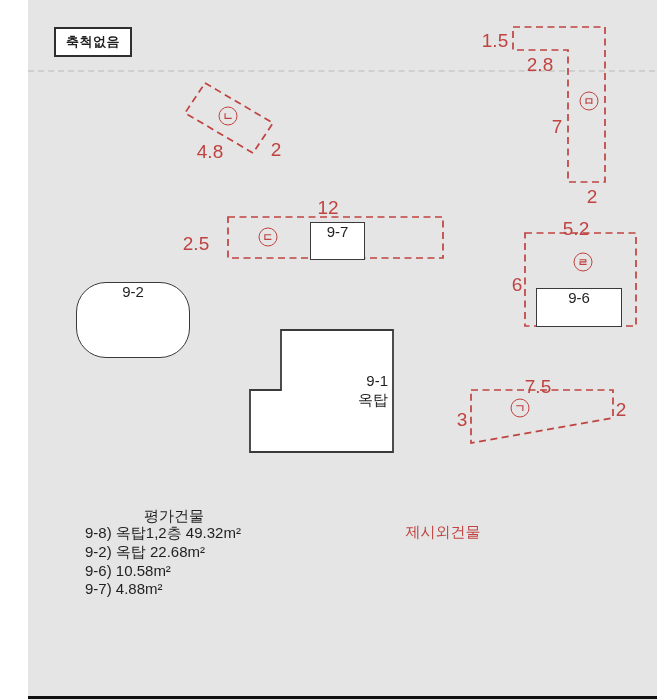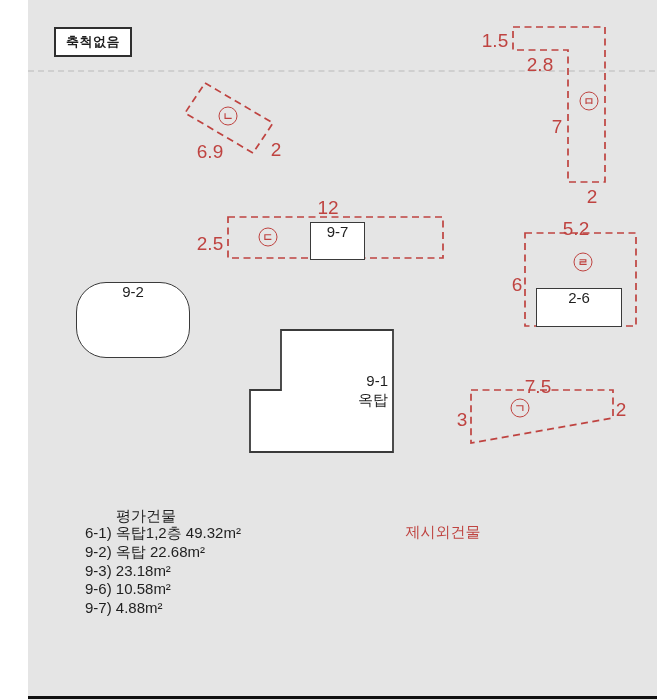--- a/index.html
+++ b/index.html
@@ -36,21 +36,21 @@
   
   .dim{font-size:19px;color:#bf4340;transform:translateX(-50%);white-space:nowrap;}
   
   .mark{
     width:19px;height:19px;border:1.7px solid #bf4340;border-radius:50%;
     display:flex;align-items:center;justify-content:center;
     font-size:11px;font-weight:bold;color:#bf4340;
     transform:translate(-50%,-50%);box-sizing:border-box;background:transparent;
   }
   
-  .legend-left-title{left:60px;top:507px;width:116px;text-align:center;font-size:15px;}
+  .legend-left-title{left:60px;top:507px;width:116px;text-align:right;font-size:15px;}
   .legend-left-body{left:57px;top:524px;font-size:15px;line-height:18.8px;white-space:nowrap;}
   .legend-right-title{left:285px;top:523px;width:260px;text-align:center;
     font-size:15px;color:#bf4340;}
   .legend-right-body{left:275px;top:539px;font-size:15px;line-height:19.2px;
     color:#bf4340;white-space:nowrap;}
   .legend-line{white-space:nowrap;}
   
   .bottom-rule{left:0;top:696px;width:657px;height:3px;background:#101010;}
 </style>
 </head>
@@ -76,21 +76,21 @@
 
     <polygon class="red-dash" points="443,390 585,390 585,418 443,443"></polygon>
 
     <polygon class="black-solid" points="253,330 365,330 365,452 222,452 222,390 253,390"></polygon>
   </svg>
 
   <div class="abs bldg b92">
     <span>9-2</span>
   </div>
   <div class="abs bldg b96">
-    <span>2-6</span>
+    <span>9-6</span>
   </div>
   <div class="abs bldg b97">
     <span>9-7</span>
   </div>
   <div class="abs b91-label">
     <div>9-1</div>
     <div>옥탑</div>
   </div>
 
   <div class="abs mark" style="left:561px;top:101px;">
@@ -107,38 +107,37 @@
   </div>
   <div class="abs mark" style="left:492px;top:408px;">
     <span>ㄱ</span>
   </div>
 
   <div class="abs dim" style="left:467px;top:30px;">1.5</div>
   <div class="abs dim" style="left:512px;top:54px;">2.8</div>
   <div class="abs dim" style="left:529px;top:116px;">7</div>
   <div class="abs dim" style="left:564px;top:186px;">2</div>
 
-  <div class="abs dim" style="left:182px;top:141px;">6.9</div>
+  <div class="abs dim" style="left:182px;top:141px;">4.8</div>
   <div class="abs dim" style="left:248px;top:139px;">2</div>
 
   <div class="abs dim" style="left:300px;top:197px;">12</div>
-  <div class="abs dim" style="left:182px;top:233px;">2.5</div>
+  <div class="abs dim" style="left:168px;top:233px;">2.5</div>
 
   <div class="abs dim" style="left:548px;top:218px;">5.2</div>
   <div class="abs dim" style="left:489px;top:274px;">6</div>
 
   <div class="abs dim" style="left:510px;top:376px;text-align:right;">7.5</div>
   <div class="abs dim" style="left:434px;top:409px;">3</div>
   <div class="abs dim" style="left:593px;top:399px;">2</div>
 
   <div class="abs legend-left-title">평가건물</div>
   <div class="abs legend-left-body">
-    <div class="legend-line">6-1) 옥탑1,2층 49.32m²</div>
+    <div class="legend-line">9-8) 옥탑1,2층 49.32m²</div>
     <div class="legend-line">9-2) 옥탑 22.68m²</div>
-    <div class="legend-line">9-3) 23.18m²</div>
     <div class="legend-line">9-6) 10.58m²</div>
     <div class="legend-line">9-7) 4.88m²</div>
   </div>
 
   <div class="abs legend-right-title">제시외건물</div>
 
   <div class="abs bottom-rule"></div>
 
 </div>
 

